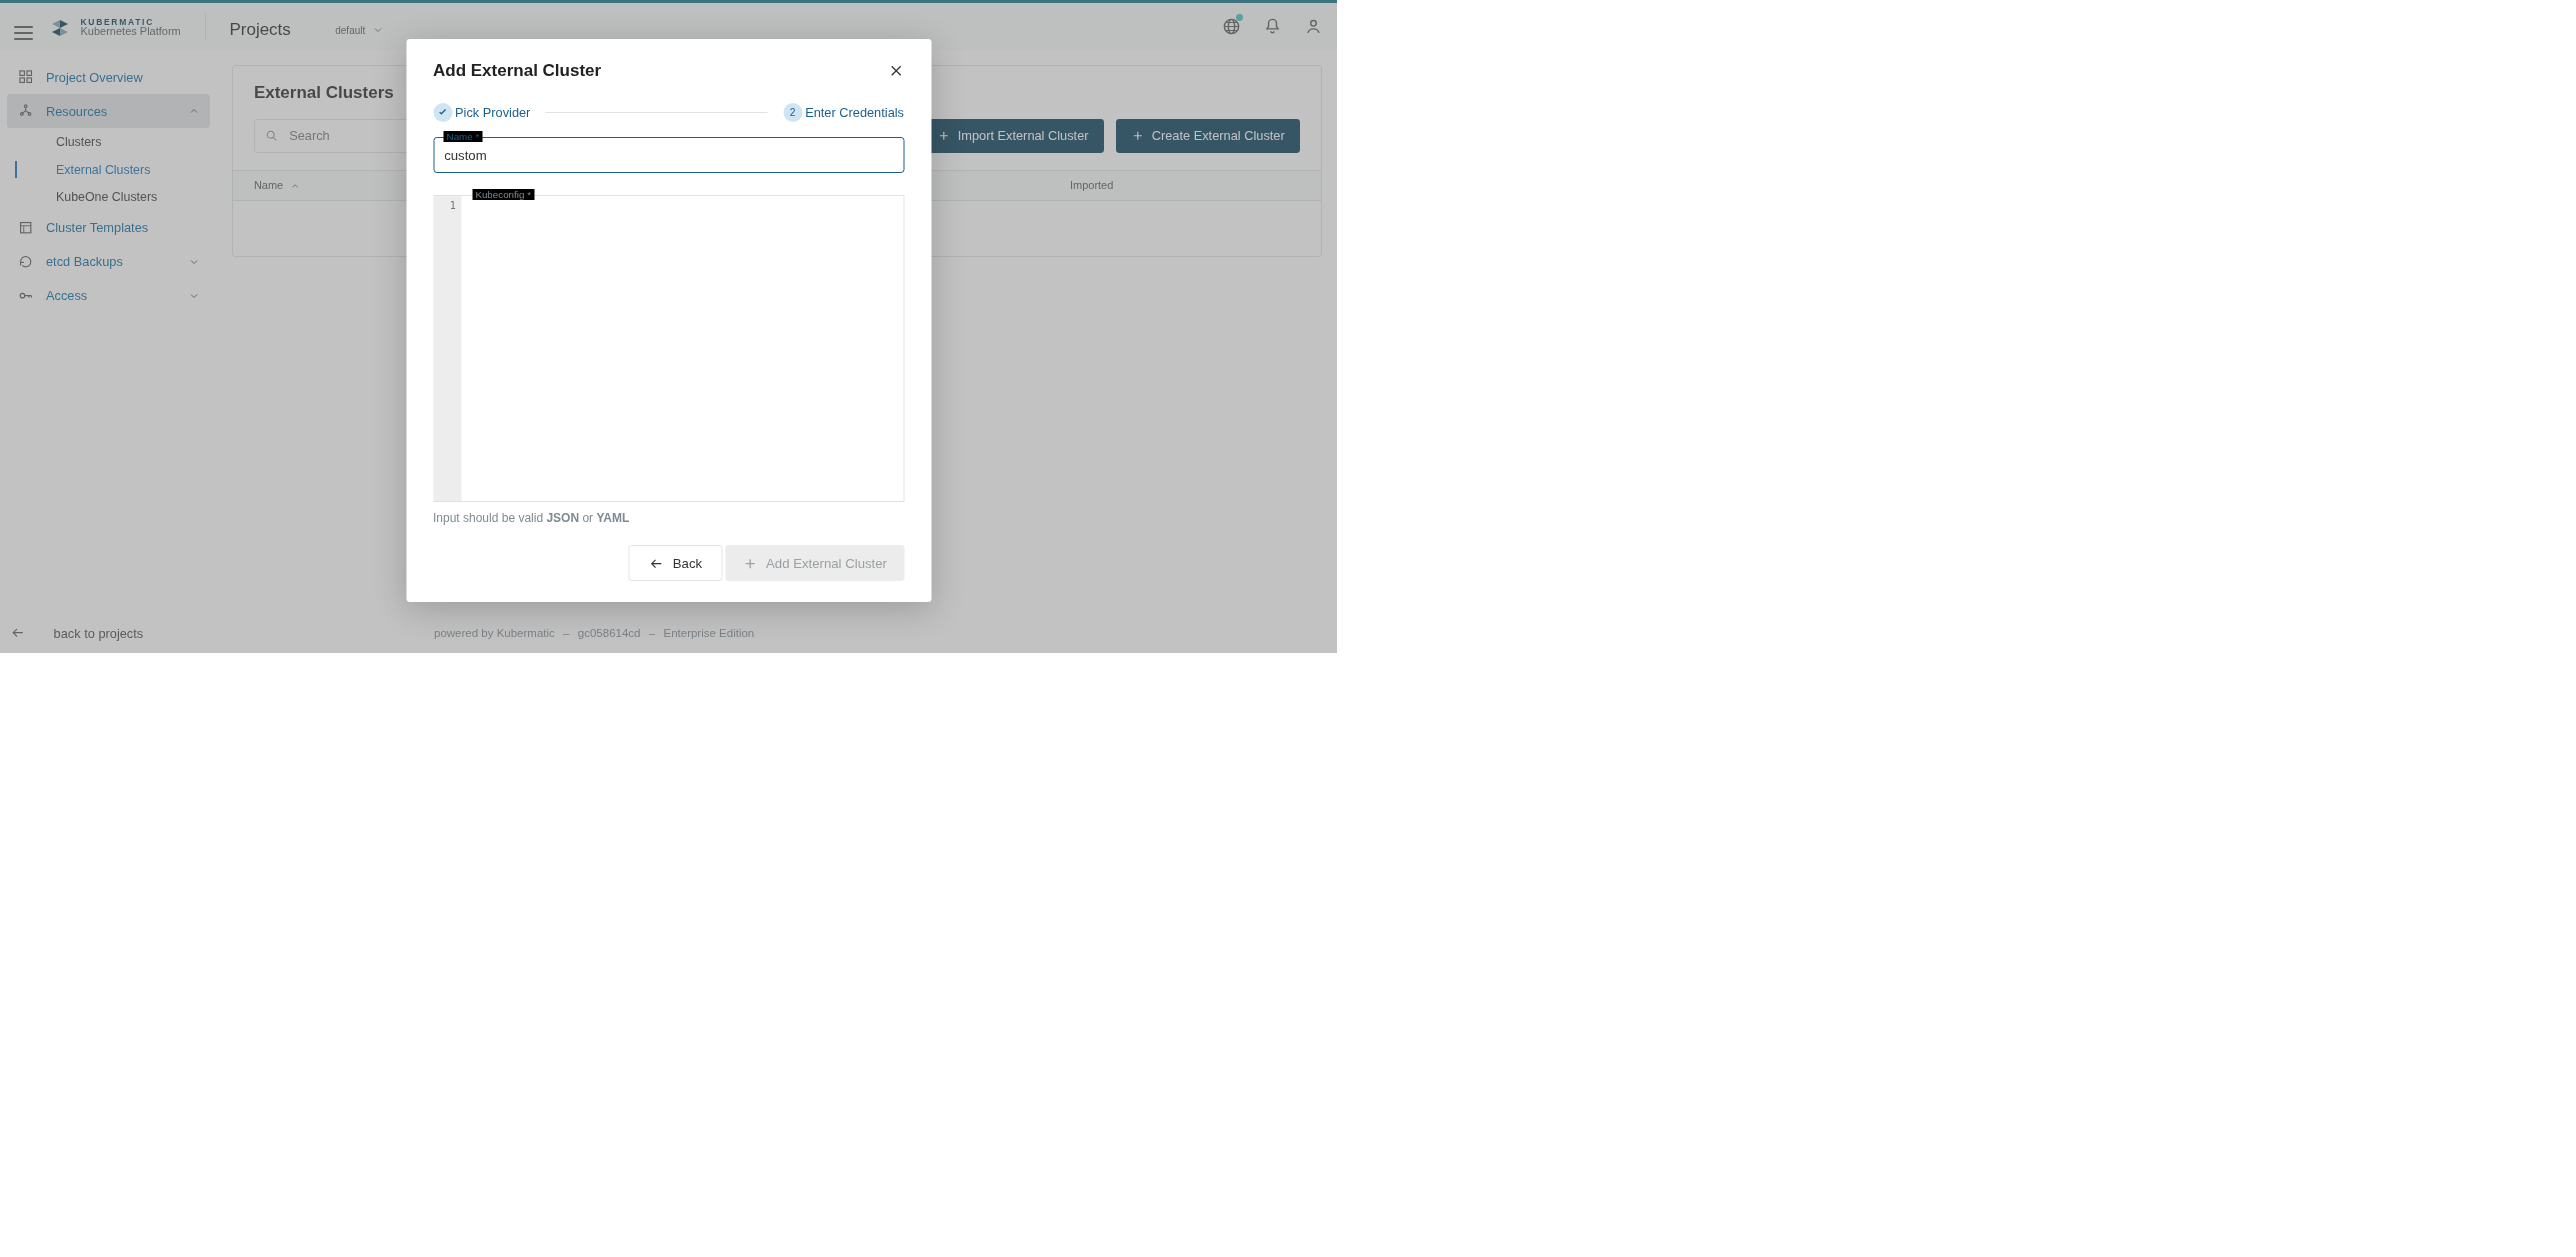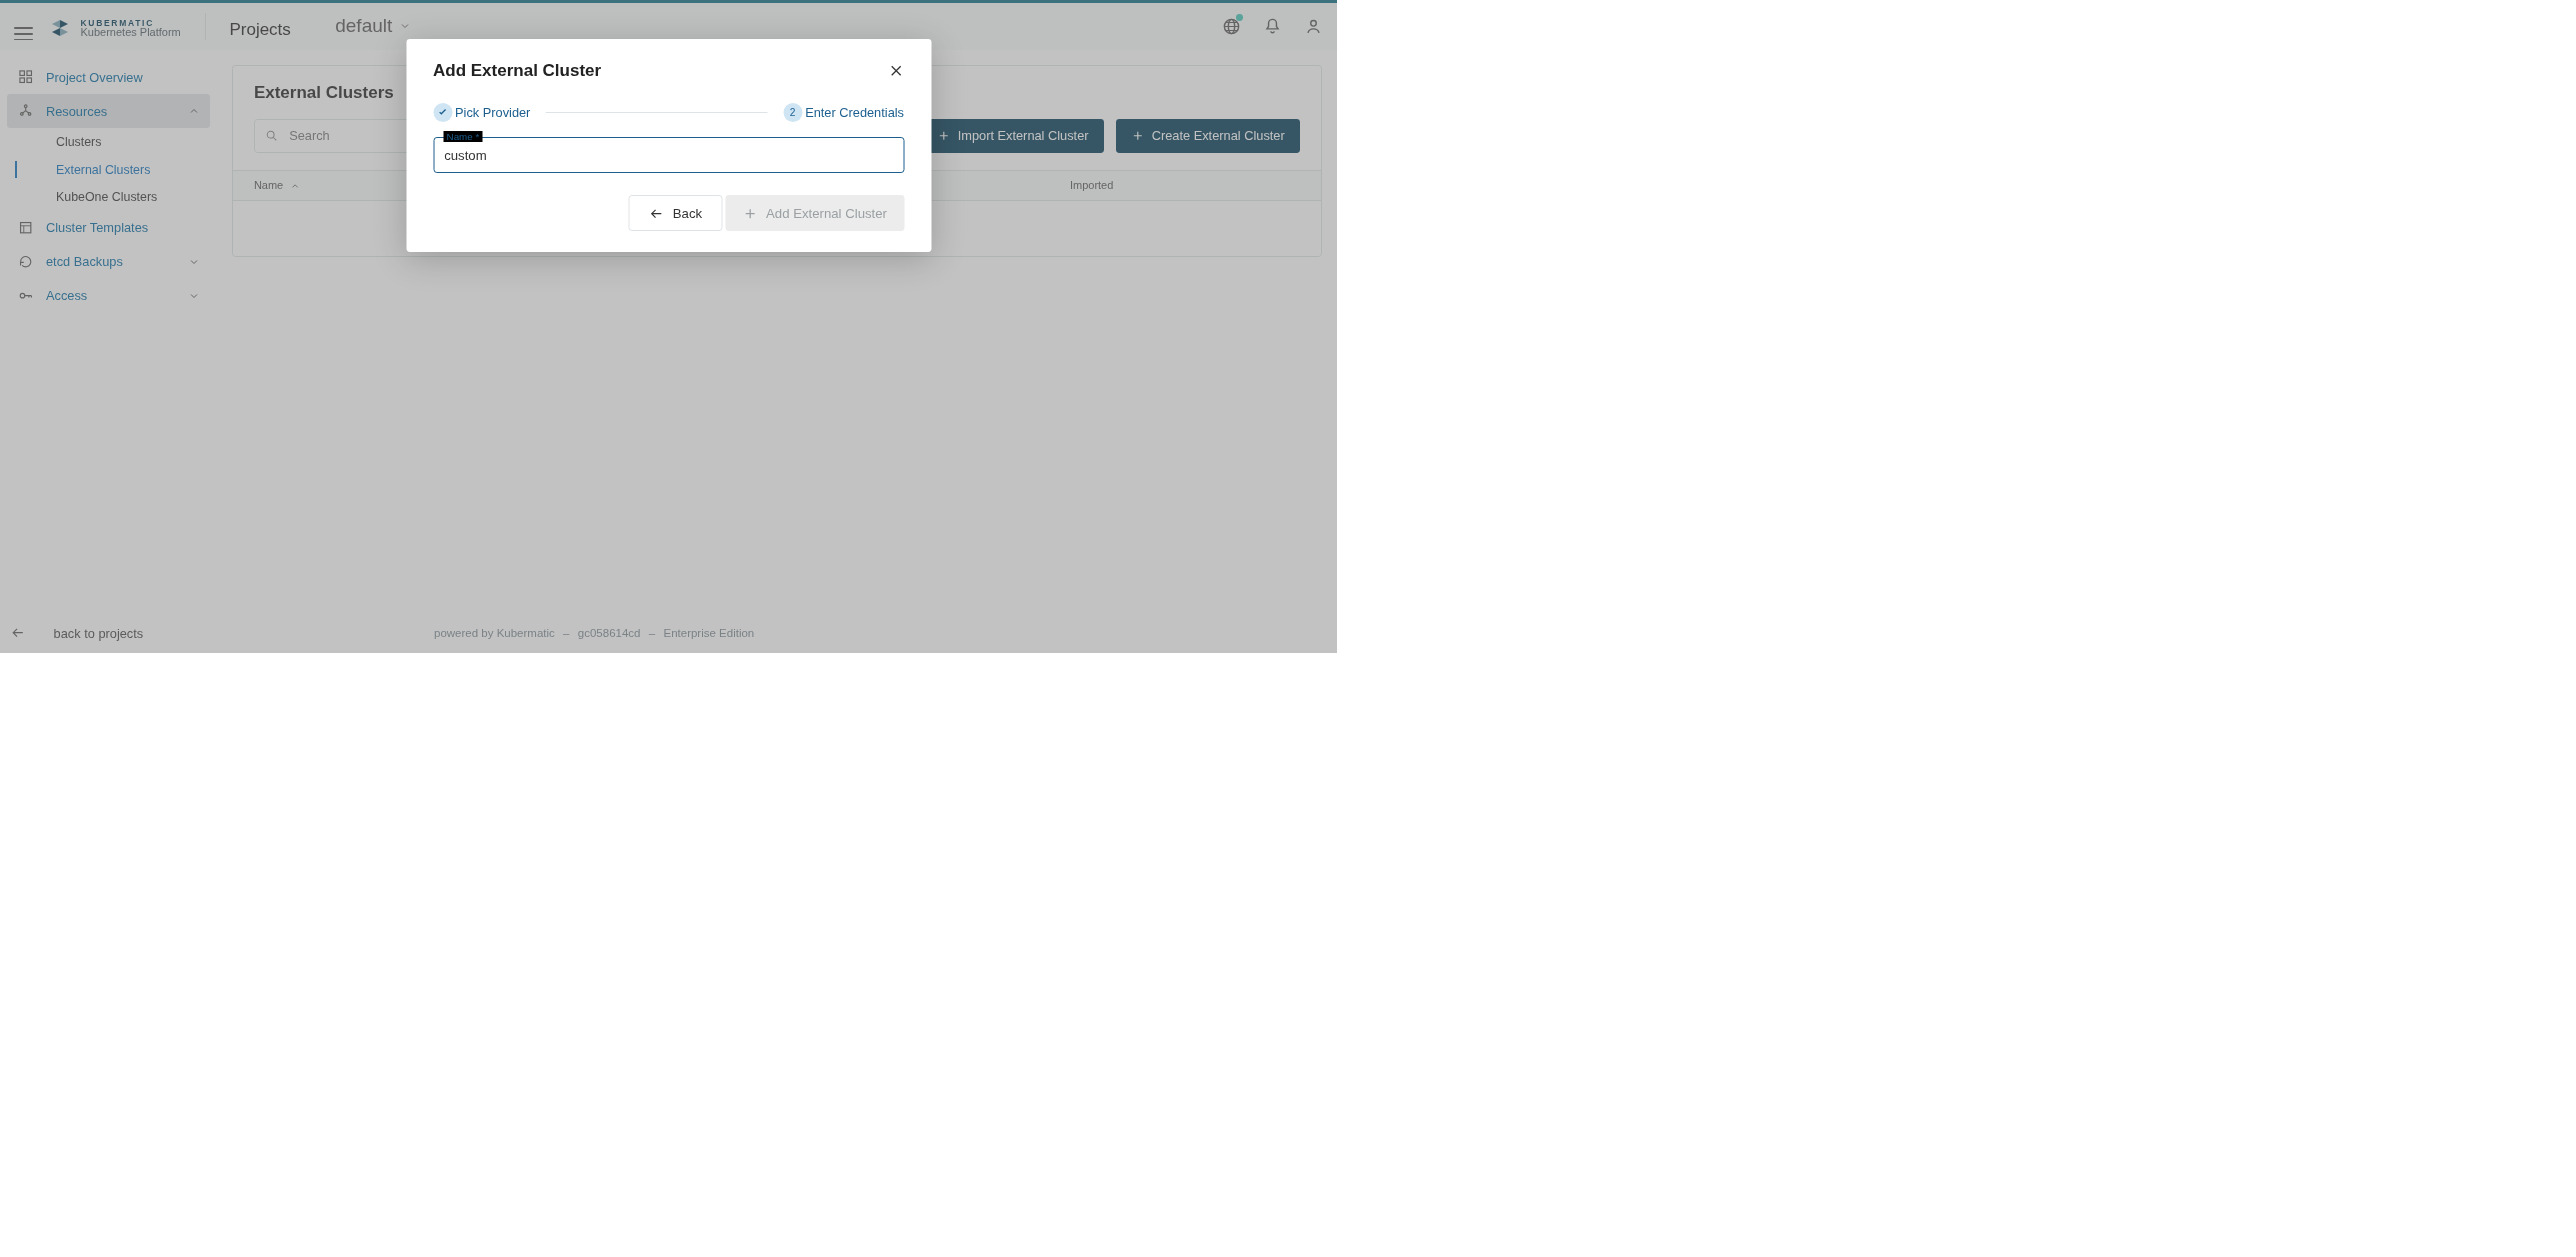--- a/index.html
+++ b/index.html
@@ -27,21 +27,21 @@
   .topbar-left { display:flex; align-items:flex-end; gap:15.4px;}
   .hamburger { width:19px; height:13.6px; display:flex; flex-direction:column; justify-content:space-between; cursor:pointer;}
   .hamburger span { height:1.7px; background:#555; border-radius:0.9px;}
   .logo { display:flex; align-items:center; gap:8.5px;}
   .logo-mark { width:24px; height:24px;}
   .logo-text { display:flex; flex-direction:column; line-height:1;}
   .logo-text .t1 { font-size:8.5px; letter-spacing:1.7px; font-weight:700; color:#003b57;}
   .logo-text .t2 { font-size:11px; color:#516066;}
   .divider-v { width:0.9px; height:27px; background:var(--border); margin:0 8.5px;}
   .projects-link { font-size:17px; color:#222; }
-  .default-pill { display:flex; align-items:center; gap:6.8px; font-size:19px; color:#555; padding:3.4px 5.1px; cursor:pointer;}
+  .default-pill { display:flex; align-items:center; gap:6.8px; font-size:10px; color:#555; padding:3.4px 5.1px; cursor:pointer;}
   .topbar-right { display:flex; align-items:center; gap:20.5px;}
   .icon-btn { width:20.5px; height:20.5px; display:flex; align-items:center; justify-content:center; color:#555; position:relative; cursor:pointer;}
   .dot-green { position:absolute; top:-1.7px; right:-1.7px; width:6.8px; height:6.8px; background:#40c7b7; border-radius:50%;}
   
   .sidebar { position:absolute; top:50px; left:0; bottom:0; width:217px; background:#fff; display:flex; flex-direction:column;}
   .side-list { padding:10.2px 6.8px; flex:1;}
   .side-item { display:flex; align-items:center; gap:12px; padding:8.5px 10.2px; border-radius:3.4px; font-size:12.8px; color:#0369a1; cursor:pointer;}
   .side-item .spacer { flex:1;}
   .side-item.section-active { background: var(--sidebar-active);}
   .side-sub { padding-left:39px;}
@@ -298,20 +298,30 @@
       <span class="step-badge">2</span>
       <span>Enter Credentials</span>
     </div>
   </div>
 
   <div class="field-wrap">
     <span class="float-label">Name *</span>
     <input class="name-field" value="custom" style="">
   </div>
 
+  <div class="field-wrap" style="margin-bottom:0">
+    <span class="float-label gray" style="left:39px">Kubeconfig *</span>
+    <div class="kube-box">
+      <div class="gutter"><span>1</span></div>
+      <div class="kube-editor"></div>
+    </div>
+    <div class="hint">
+      <span>Input should be valid </span><b>JSON</b><span> or </span><b>YAML</b>
+    </div>
+  </div>
 
   <div class="dialog-actions">
     <button class="btn-outline">
       <svg width="15.4" height="15.4" viewBox="0 0 24 24">
           <path d="M20 12H5M11 6l-6 6 6 6" fill="none" stroke="#333" stroke-width="1.8"></path>
         </svg>
       <span>Back</span>
     </button>
     <button class="btn-disabled">
       <svg width="15.4" height="15.4" viewBox="0 0 24 24">

